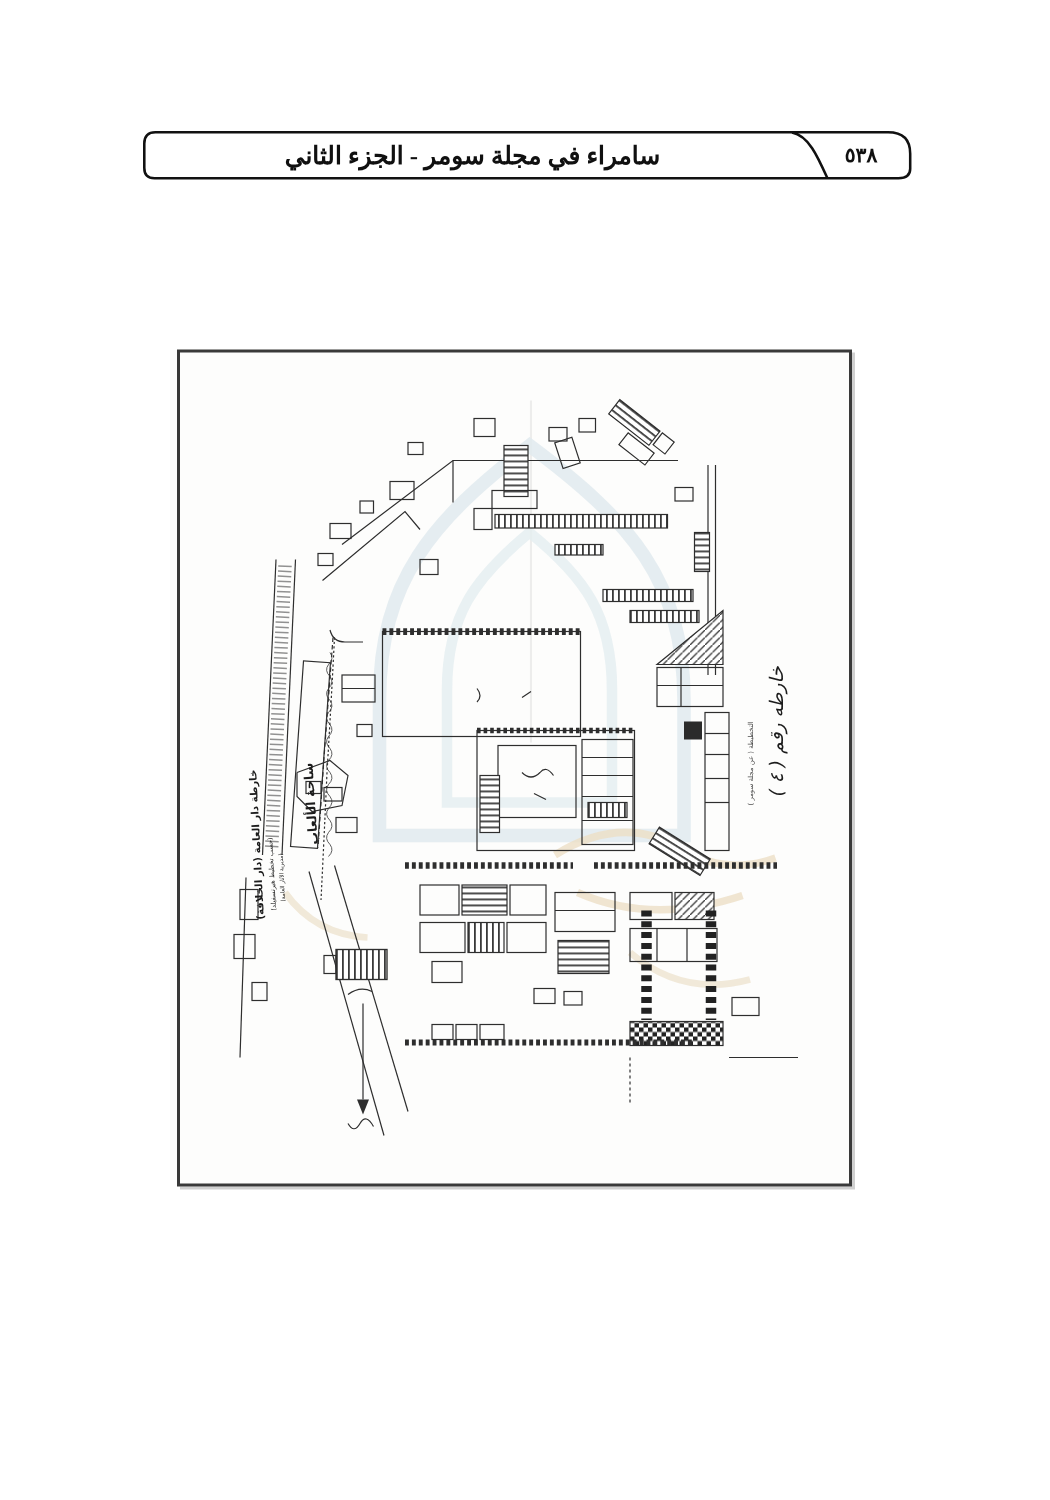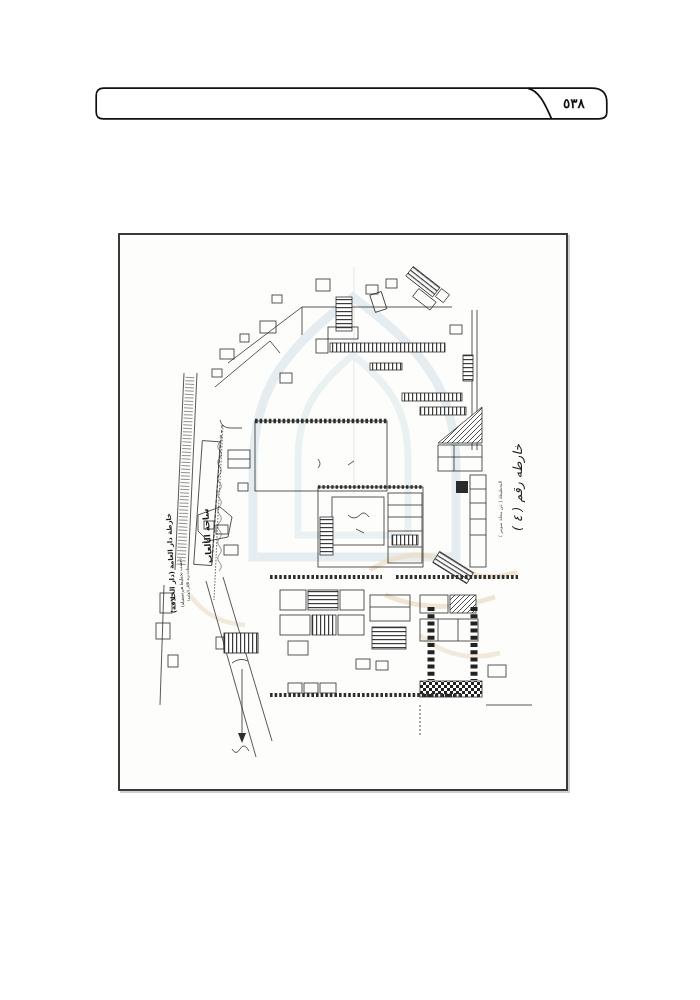--- a/index.html
+++ b/index.html
@@ -36,20 +36,21 @@
 <body>
 
 <div class="page">
 
   <div class="header-band">
     <svg width="513" height="33" viewBox="0 0 513 33">
       <path d="M8,31.8 Q1.2,31.8 1.2,25 L1.2,8.6 Q1.2,1.2 8.6,1.2 L497,1.2 Q511.8,1.2 511.8,15.5 L511.8,25.5 Q511.8,31.8 504,31.8 Z" fill="none" stroke="#111" stroke-width="1.7"></path>
       <path d="M433,1.4 C444,3.5 450,17 456.5,31.6" fill="none" stroke="#111" stroke-width="1.7"></path>
     </svg>
   </div>
+  <div class="header-title">سامراء في مجلة سومر - الجزء الثاني</div>
   <div class="header-number">٥٣٨</div>
 
   <div class="figure-frame">
     <svg viewBox="0 0 446 554">
       <defs>
         <pattern id="lad" width="4" height="4" patternUnits="userSpaceOnUse">
           <rect width="4" height="4" fill="#fff"></rect>
             <rect y="0" width="4" height="1.2" fill="#3a3a3a"></rect>
         </pattern>
         <pattern id="ladv" width="4" height="4" patternUnits="userSpaceOnUse">

